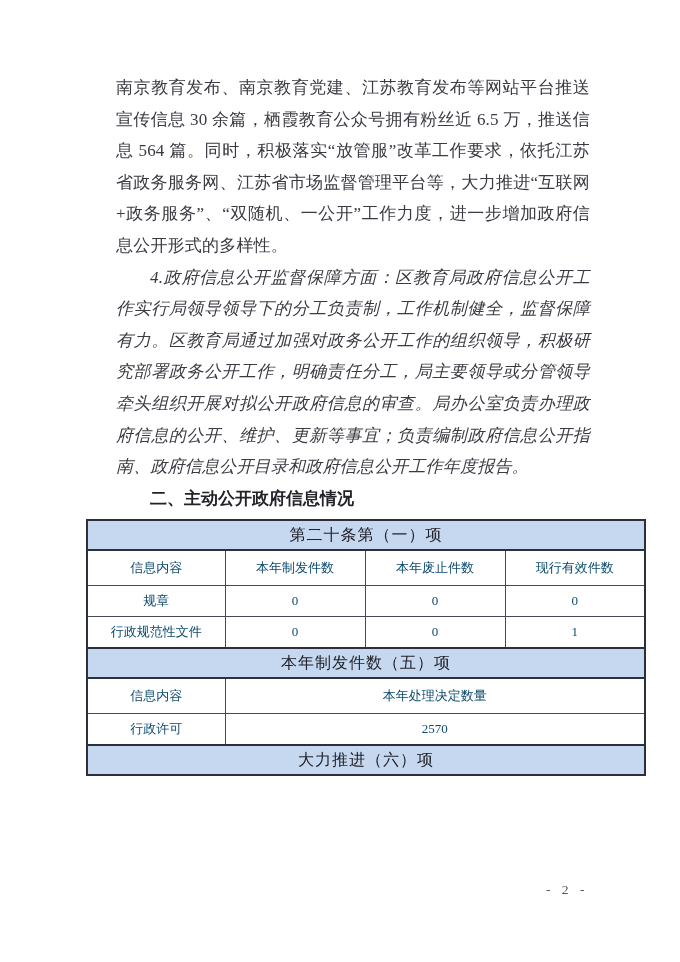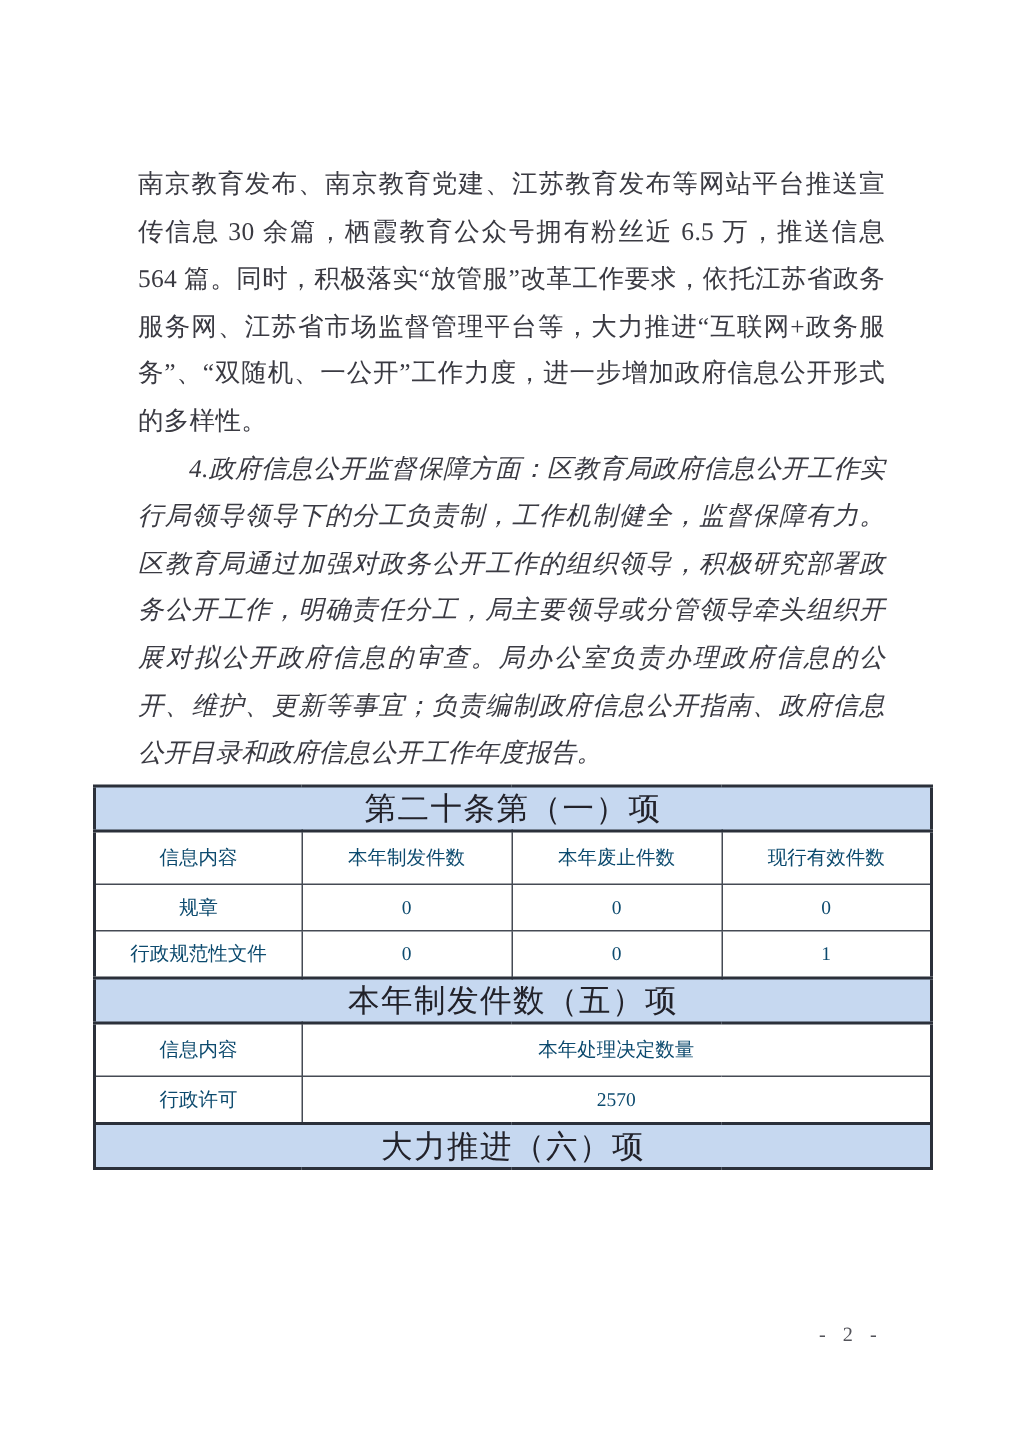--- a/index.html
+++ b/index.html
@@ -4,21 +4,21 @@
 <style>
   html, body { margin: 0; padding: 0; background: #ffffff; }
   .page {
     position: relative;
     width: 680px;
     height: 962px;
     background: #ffffff;
     overflow: hidden;
     font-family: "Liberation Serif", "DejaVu Serif", serif;
   }
-  .flow { padding-top: 107px; }
+  .flow { padding-top: 72px; margin-left: 24px; }
   .body-text {
     margin-left: 92px;
     margin-right: 90px;
   }
   .body-text p {
     margin: 0;
     font-size: 17px;
     line-height: 31.6px;
     letter-spacing: 0.2px;
     text-align: justify;
@@ -49,21 +49,21 @@
     vertical-align: middle;
     font-size: 13px;
     color: #0c4a6e;
     font-family: "Liberation Serif", "DejaVu Serif", serif;
   }
   table.gov-table tr.band td {
     background: #c6d8f0;
     border-top: 2px solid #2b303a;
     border-bottom: 2px solid #2b303a;
     height: 28px;
-    font-size: 21px;
+    font-size: 16px;
     letter-spacing: 1px;
     color: #22222a;
   }
   table.gov-table tr.head td { height: 34px; }
   .page-number {
     position: absolute;
     top: 882px;
     left: 546px;
     font-size: 13.5px;
     letter-spacing: 4px;
@@ -74,20 +74,21 @@
 </style>
 </head>
 <body>
 
 <div class="page">
   <div class="flow">
 
     <div class="body-text">
       <p>南京教育发布、南京教育党建、江苏教育发布等网站平台推送宣传信息 30 余篇，栖霞教育公众号拥有粉丝近 6.5 万，推送信息 564 篇。同时，积极落实“放管服”改革工作要求，依托江苏省政务服务网、江苏省市场监督管理平台等，大力推进“互联网+政务服务”、“双随机、一公开”工作力度，进一步增加政府信息公开形式的多样性。</p>
       <p class="indent">4.政府信息公开监督保障方面：区教育局政府信息公开工作实行局领导领导下的分工负责制，工作机制健全，监督保障有力。区教育局通过加强对政务公开工作的组织领导，积极研究部署政务公开工作，明确责任分工，局主要领导或分管领导牵头组织开展对拟公开政府信息的审查。局办公室负责办理政府信息的公开、维护、更新等事宜；负责编制政府信息公开指南、政府信息公开目录和政府信息公开工作年度报告。</p>
+      <h2 class="section-heading">二、主动公开政府信息情况</h2>
     </div>
 
     <table class="gov-table">
       <colgroup>
         <col style="width:138px">
         <col style="width:140px">
         <col style="width:140px">
         <col style="width:140px">
       </colgroup>
       <tbody>

